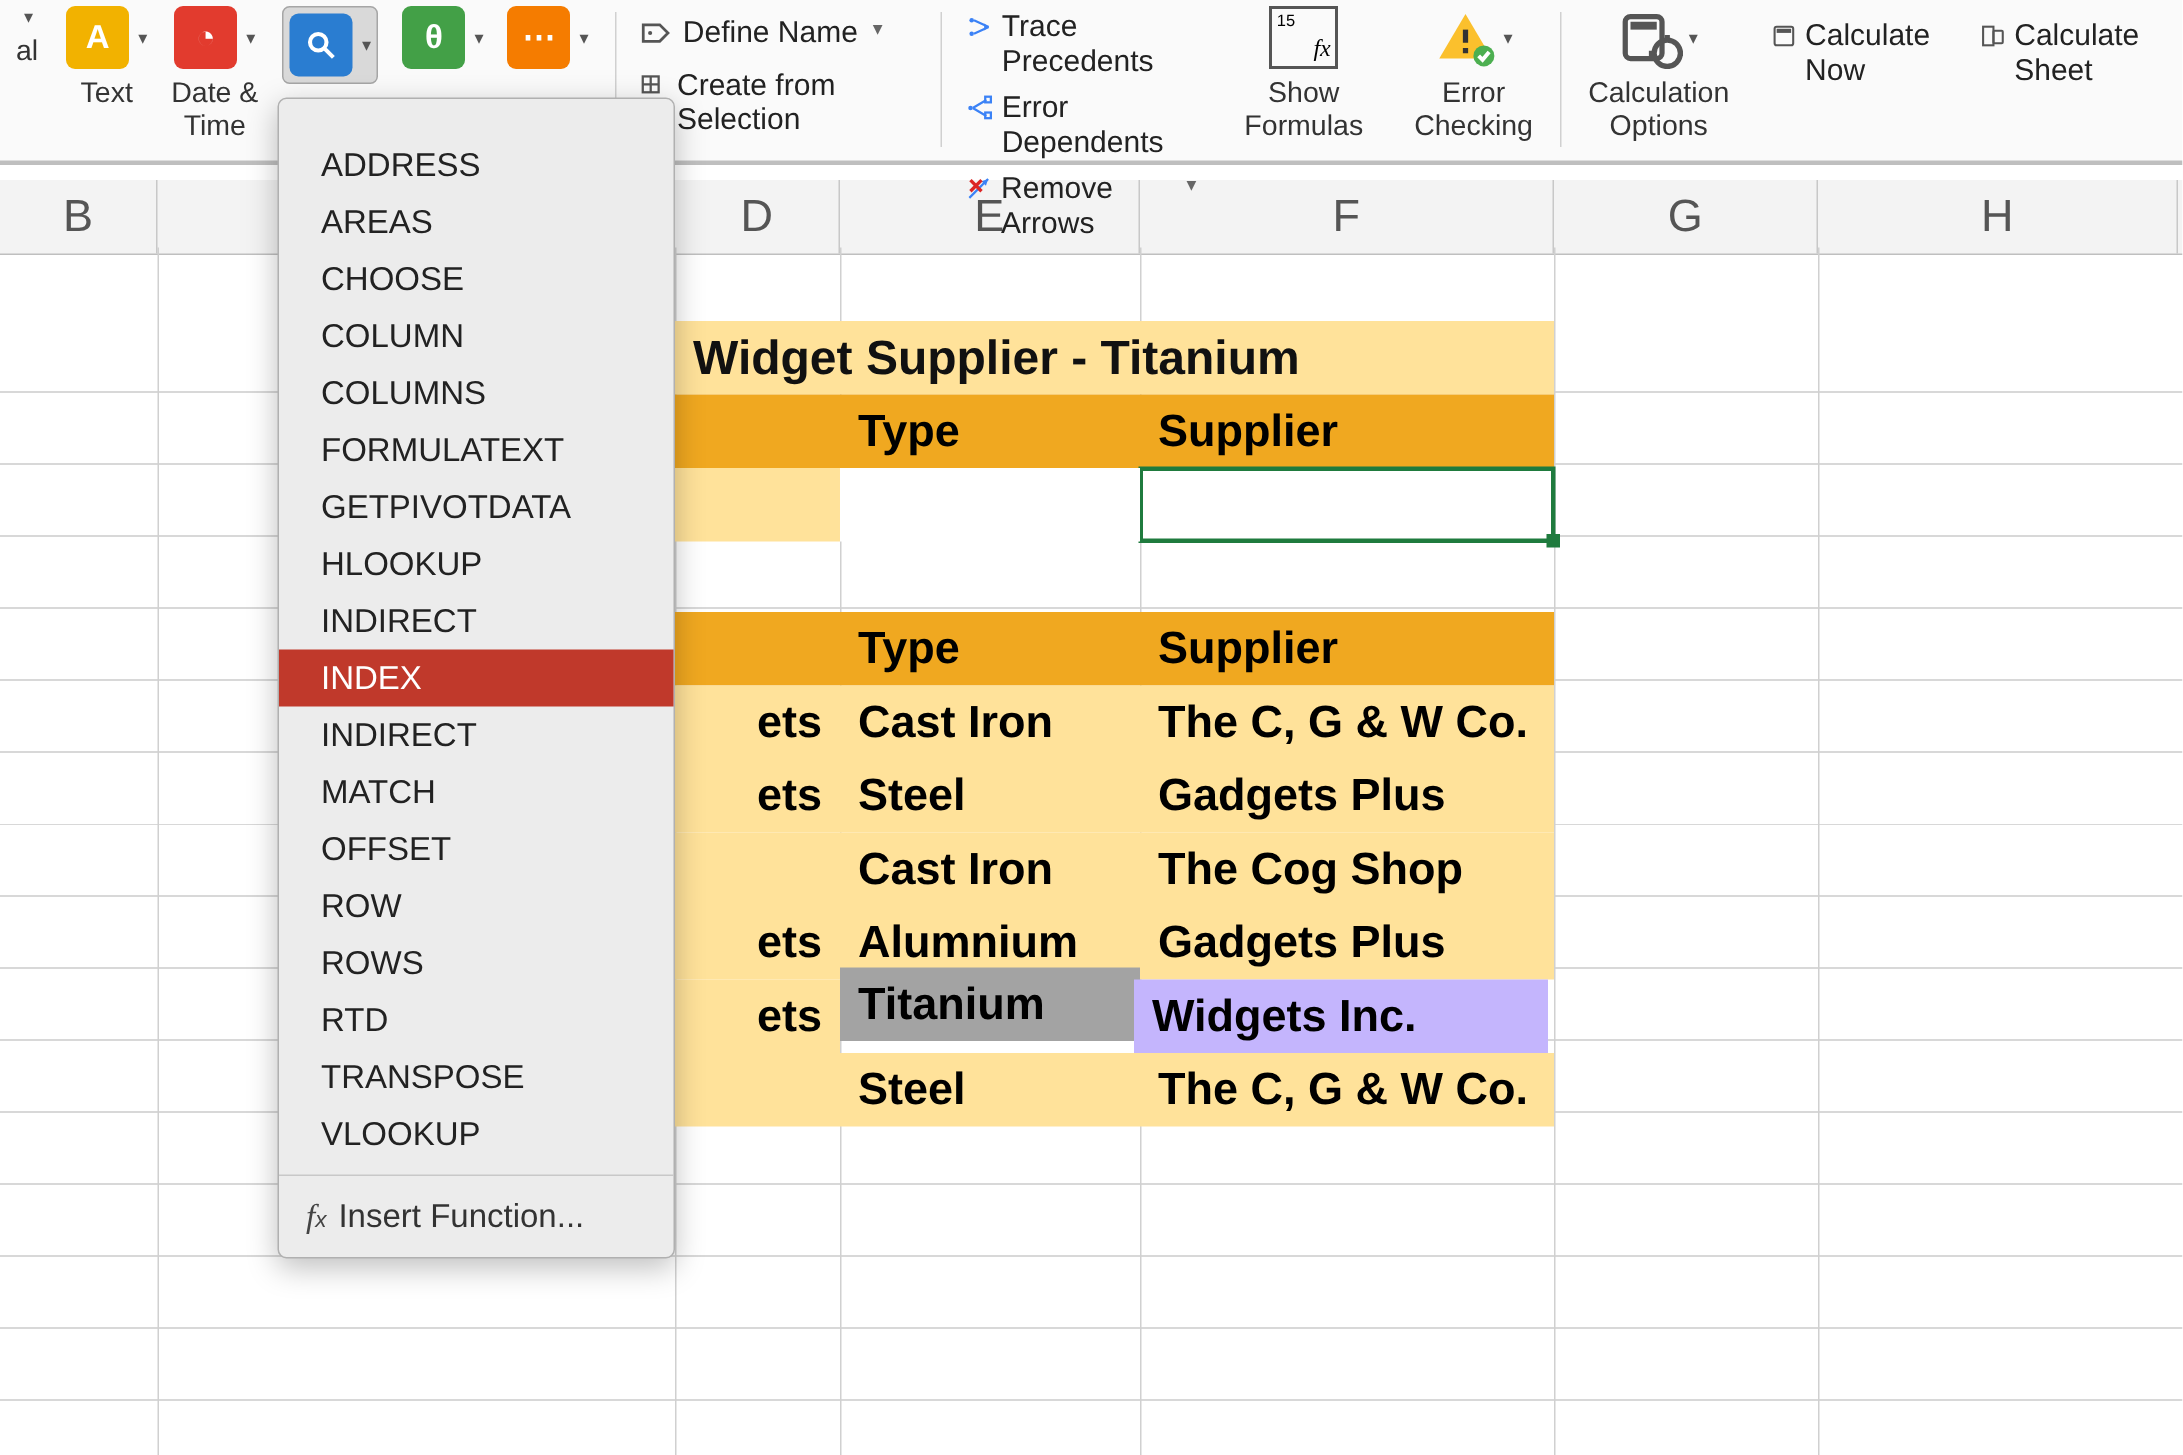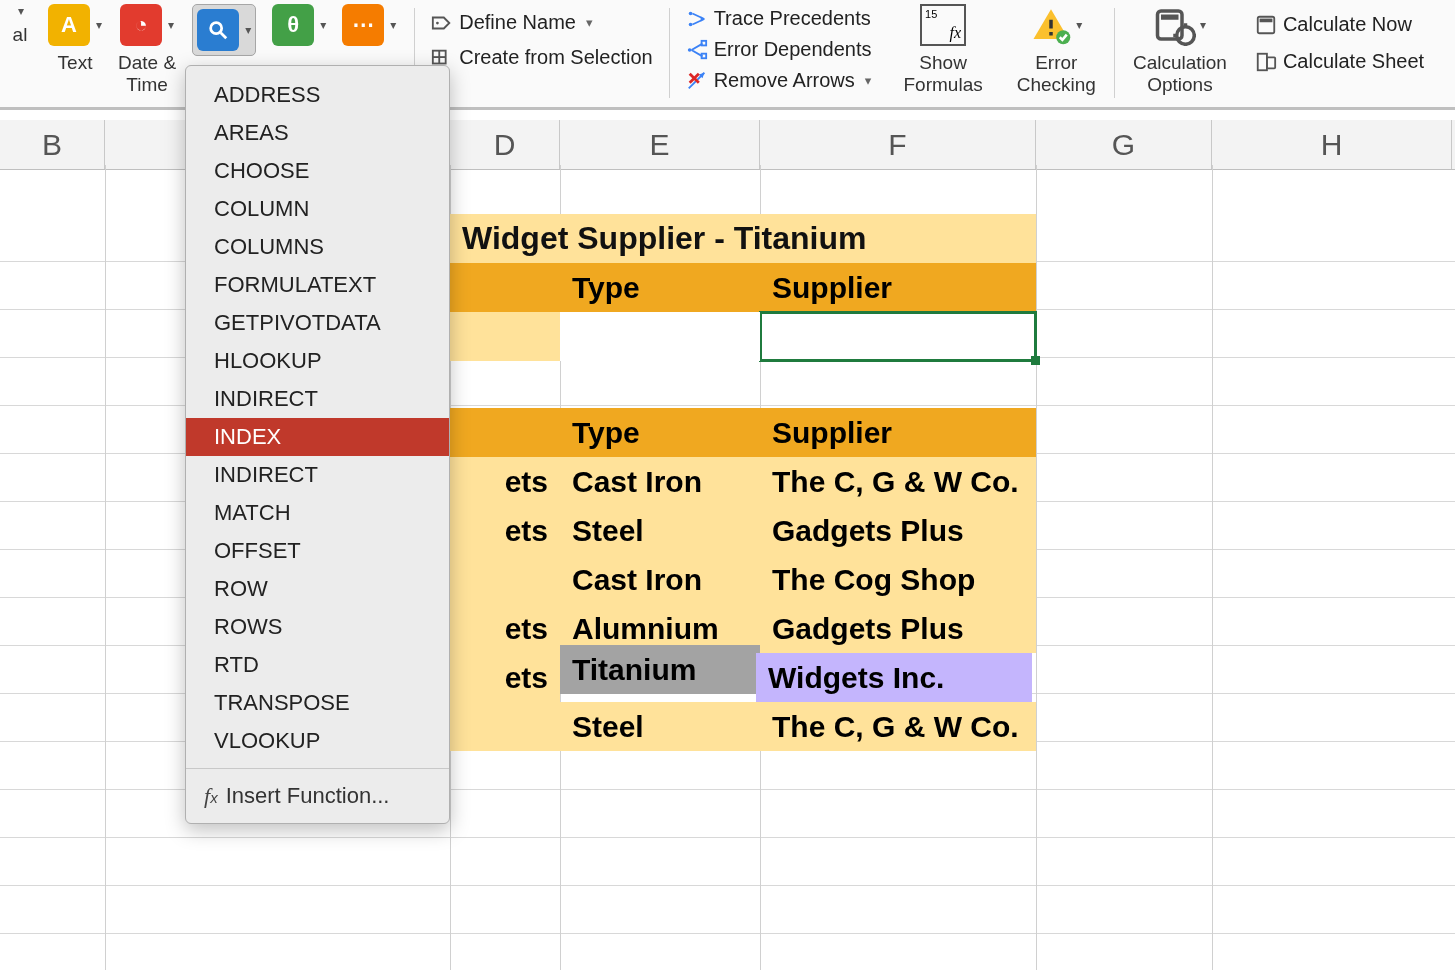--- a/index.html
+++ b/index.html
@@ -5,37 +5,37 @@
   * { box-sizing: border-box; margin: 0; padding: 0; font-family: -apple-system, BlinkMacSystemFont, "Segoe UI", Arial, sans-serif; }
   body { background: #fff; width: 1455px; height: 970px; overflow: hidden; position: relative; }
 
   
   .ribbon { display: flex; align-items: flex-start; height: 110px; border-bottom: 3px solid #bfbfbf; background: #fafafa; padding: 4px 0 0 0; position: relative; }
   .rgrp { display: flex; flex-direction: column; align-items: center; padding: 0 8px; height: 100px; justify-content: flex-start; }
   .icon-btn { display: flex; align-items: center; gap: 4px; }
   .sq { width: 42px; height: 42px; border-radius: 6px; display:flex; align-items:center; justify-content:center; font-size:22px; font-weight:bold; color:#fff; }
   .dropcaret { font-size: 12px; color:#555; padding-left:2px;}
   .rlabel { font-size: 19px; color:#333; text-align:center; margin-top:6px; line-height:1.15;}
-  .ritem { display:flex; align-items:center; gap:6px; font-size:20px; color:#222; padding:3px 6px;}
+  .ritem { display:flex; gap:6px; font-size:20px; color:#222; padding:3px 6px;}
   .ritem .sm { font-size:13px; color:#666; margin-left:4px;}
   .vsep { width:1px; background:#d0d0d0; height:90px; margin:4px 10px 0;}
   .active-box { background:#d9d9d9; border:1px solid #a6a6a6; border-radius:5px; padding:4px;}
 
   
   .colhdr { display:flex; height:50px; border-bottom:1px solid #bfbfbf; margin-top:10px; background:#f3f3f3;}
   .ch { border-right:1px solid #c8c8c8; display:flex; align-items:center; justify-content:center; font-size:30px; color:#555;}
   
   
   .grid { position:absolute; top:165px; left:0; }
   .cell { position:absolute; border-right:1px solid #d0d0d0; border-bottom:1px solid #d0d0d0; font-size:30px; font-weight:600; padding:5px 12px; display:flex; align-items:center;}
   .sel { outline:3px solid #1f7b3e; outline-offset:-2px;}
   .sel-handle { position:absolute; width:9px; height:9px; background:#1f7b3e; right:-5px; bottom:-5px;}
   
   
-  .menu { position:absolute; top:65px; left:185px; width:265px; background:#ececec; border:1px solid #b0b0b0; border-radius:6px; box-shadow:0 6px 20px rgba(0,0,0,.25); z-index:50; padding-top:10px;}
+  .menu { position:absolute; top:65px; left:185px; width:265px; background:#ececec; border:1px solid #b0b0b0; border-radius:6px; box-shadow:0 6px 20px rgba(0,0,0,.25); z-index:50; padding-top:25px;}
   .mitem { padding:6px 28px; font-size:22px; color:#222;}
   .mitem.hl { background:#c0392b; color:#fff;}
   .mfoot { border-top:1px solid #c8c8c8; margin-top:8px; padding:14px 18px; font-size:22px; color:#333; display:flex; align-items:center; gap:8px;}
   .fx { font-style:italic; font-family:serif; font-size:22px; color:#444;}
 
   
   .mini { width:22px; height:22px; }
 </style>
 </head>
 <body>
@@ -180,21 +180,21 @@
             <rect x="2" y="4" width="14" height="16" rx="2" fill="none" stroke="#555" stroke-width="2"></rect>
             <rect x="4" y="6" width="10" height="3" fill="#555"></rect>
             <circle cx="18" cy="18" r="5" fill="none" stroke="#555" stroke-width="2"></circle>
             <path d="M18 13 v-2 M18 25 v-2 M13 18 h-2 M25 18 h-2" stroke="#555" stroke-width="2"></path>
           </svg>
         <span class="dropcaret">▾</span>
       </div>
       <div class="rlabel" style="white-space:pre">Calculation
 Options</div>
     </div>
-    <div style="display:flex;flex-direction:column;gap:8px;padding-top:6px">
+    <div style="display:flex;gap:8px;padding-top:6px">
       <div class="ritem">
         <svg class="mini" viewBox="0 0 24 24">
             <rect x="3" y="3" width="18" height="18" rx="2" fill="none" stroke="#555" stroke-width="2"></rect>
             <rect x="5" y="5" width="14" height="4" fill="#555"></rect>
           </svg>
         <span>Calculate Now</span>
       </div>
       <div class="ritem">
         <svg class="mini" viewBox="0 0 24 24">
             <rect x="3" y="3" width="10" height="18" fill="none" stroke="#555" stroke-width="2"></rect>

